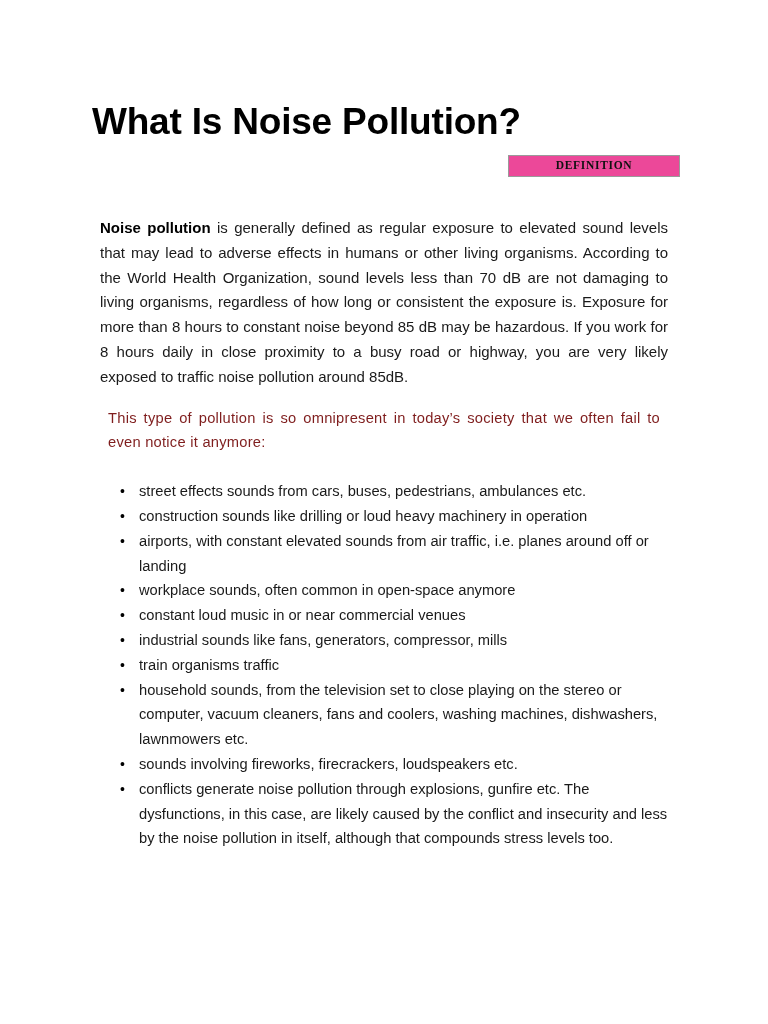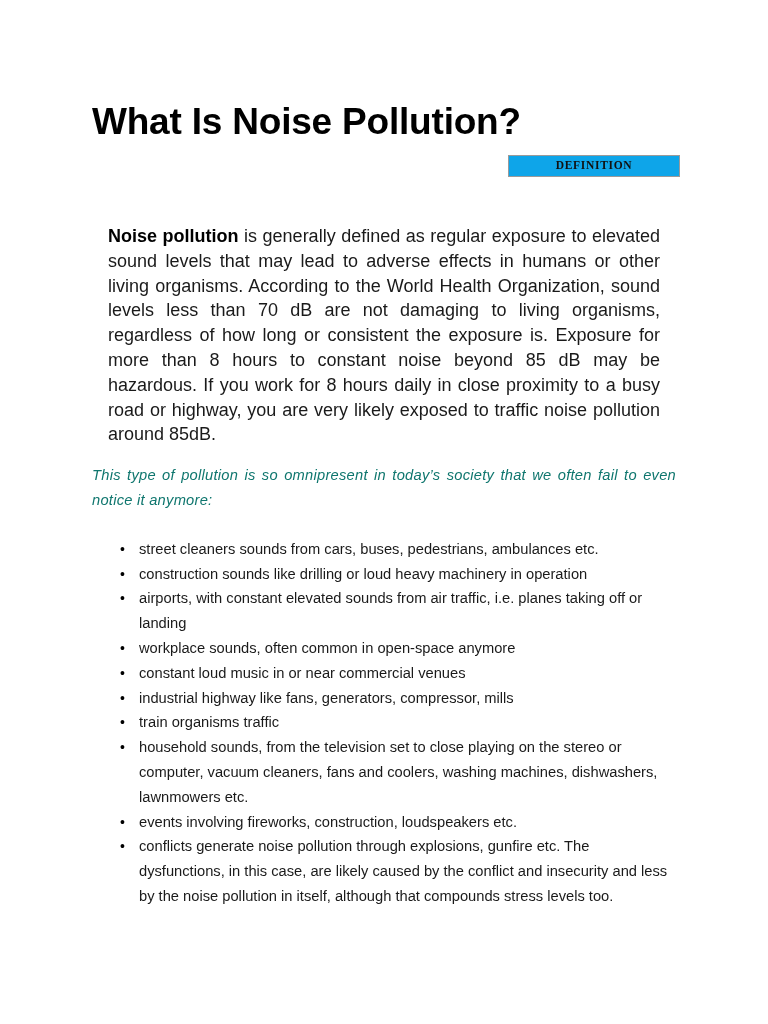--- a/index.html
+++ b/index.html
@@ -44,21 +44,21 @@
 
   
   .definition-box {
     position: absolute;
     left: 508px;
     top: 155px;
     width: 172px;
     height: 22px;
     box-sizing: border-box;
     border: 1px solid #9a9a9a;
-    background: #0ea5e9;
+    background: #ec4899;
     display: flex;
     align-items: center;
     justify-content: center;
   }
 
   .definition-box .label {
     font-family: "Liberation Serif", serif;
     font-size: 11.5px;
     font-weight: bold;
     letter-spacing: 0.7px;
@@ -68,43 +68,42 @@
 
   
   .content {
     position: absolute;
     left: 92px;
     top: 208px;
     width: 584px;
   }
 
   p.para {
-    margin: 16px;
-    font-size: 18px;
+    margin: 8px;
+    font-size: 15px;
     line-height: 24.8px;
     color: #1a1a1a;
     text-align: justify;
     text-justify: inter-word;
   }
 
   p.para .lead {
     font-weight: bold;
     color: #000000;
   }
 
   
   p.para-secondary {
-    margin: 0;
+    margin: 16px;
     font-size: 14.7px;
     line-height: 24.8px;
-    color: #0f766e;
+    color: #7f1d1d;
     letter-spacing: 0.25px;
     text-align: justify;
     text-justify: inter-word;
-    font-style: italic;
   }
 
   
   ul.bullets {
     margin: 24px 0 0 0;
     padding: 0;
     list-style: none;
   }
 
   ul.bullets > li {
@@ -146,53 +145,53 @@
 
   <div class="content">
 
     <p class="para"><span class="lead">Noise pollution</span><span> is generally defined as regular exposure to elevated sound levels that may lead to adverse effects in humans or other living organisms. According to the World Health Organization, sound levels less than 70 dB are not damaging to living organisms, regardless of how long or consistent the exposure is. Exposure for more than 8 hours to constant noise beyond 85 dB may be hazardous. If you work for 8 hours daily in close proximity to a busy road or highway, you are very likely exposed to traffic noise pollution around 85dB.</span></p>
 
     <p class="para-secondary">This type of pollution is so omnipresent in today’s society that we often fail to even notice it anymore:</p>
 
     <ul class="bullets">
       <li>
         <span class="bullet-marker">•</span>
-        <span class="item-text">street cleaners sounds from cars, buses, pedestrians, ambulances etc.</span>
+        <span class="item-text">street effects sounds from cars, buses, pedestrians, ambulances etc.</span>
       </li>
       <li>
         <span class="bullet-marker">•</span>
         <span class="item-text">construction sounds like drilling or loud heavy machinery in operation</span>
       </li>
       <li>
         <span class="bullet-marker">•</span>
-        <span class="item-text">airports, with constant elevated sounds from air traffic, i.e. planes taking off or landing</span>
+        <span class="item-text">airports, with constant elevated sounds from air traffic, i.e. planes around off or landing</span>
       </li>
       <li>
         <span class="bullet-marker">•</span>
         <span class="item-text">workplace sounds, often common in open-space anymore</span>
       </li>
       <li>
         <span class="bullet-marker">•</span>
         <span class="item-text">constant loud music in or near commercial venues</span>
       </li>
       <li>
         <span class="bullet-marker">•</span>
-        <span class="item-text">industrial highway like fans, generators, compressor, mills</span>
+        <span class="item-text">industrial sounds like fans, generators, compressor, mills</span>
       </li>
       <li>
         <span class="bullet-marker">•</span>
         <span class="item-text">train organisms traffic</span>
       </li>
       <li>
         <span class="bullet-marker">•</span>
         <span class="item-text">household sounds, from the television set to close playing on the stereo or computer, vacuum cleaners, fans and coolers, washing machines, dishwashers, lawnmowers etc.</span>
       </li>
       <li>
         <span class="bullet-marker">•</span>
-        <span class="item-text">events involving fireworks, construction, loudspeakers etc.</span>
+        <span class="item-text">sounds involving fireworks, firecrackers, loudspeakers etc.</span>
       </li>
       <li>
         <span class="bullet-marker">•</span>
         <span class="item-text">conflicts generate noise pollution through explosions, gunfire etc. The dysfunctions, in this case, are likely caused by the conflict and insecurity and less by the noise pollution in itself, although that compounds stress levels too.</span>
       </li>
     </ul>
 
   </div>
 </div>
 

